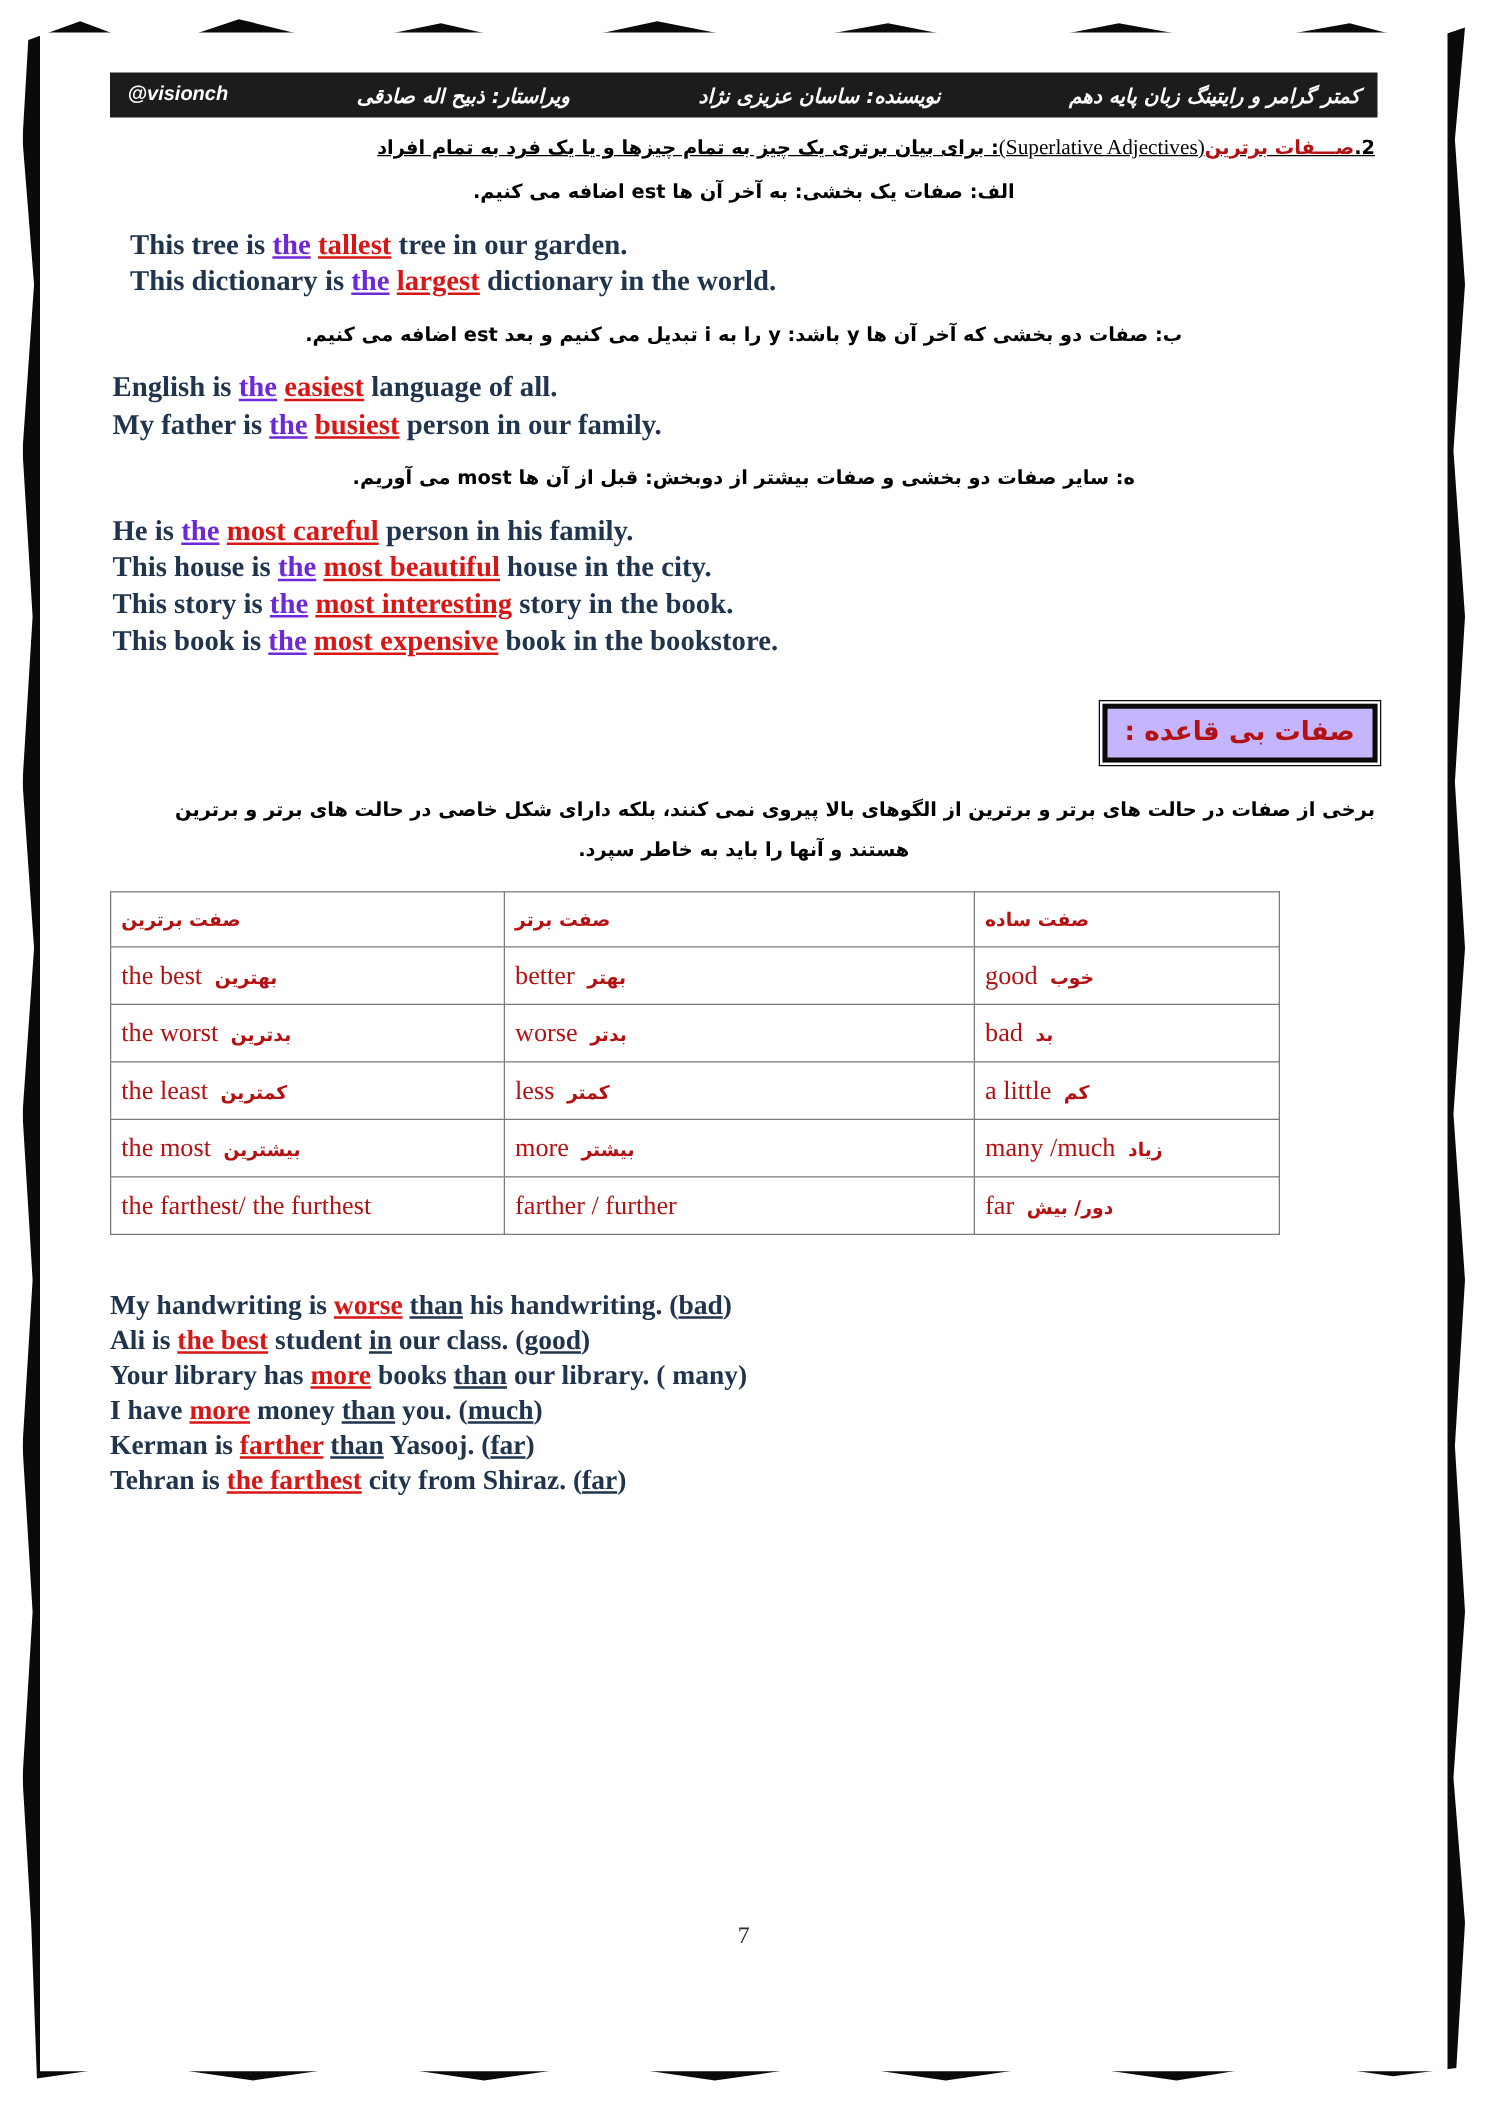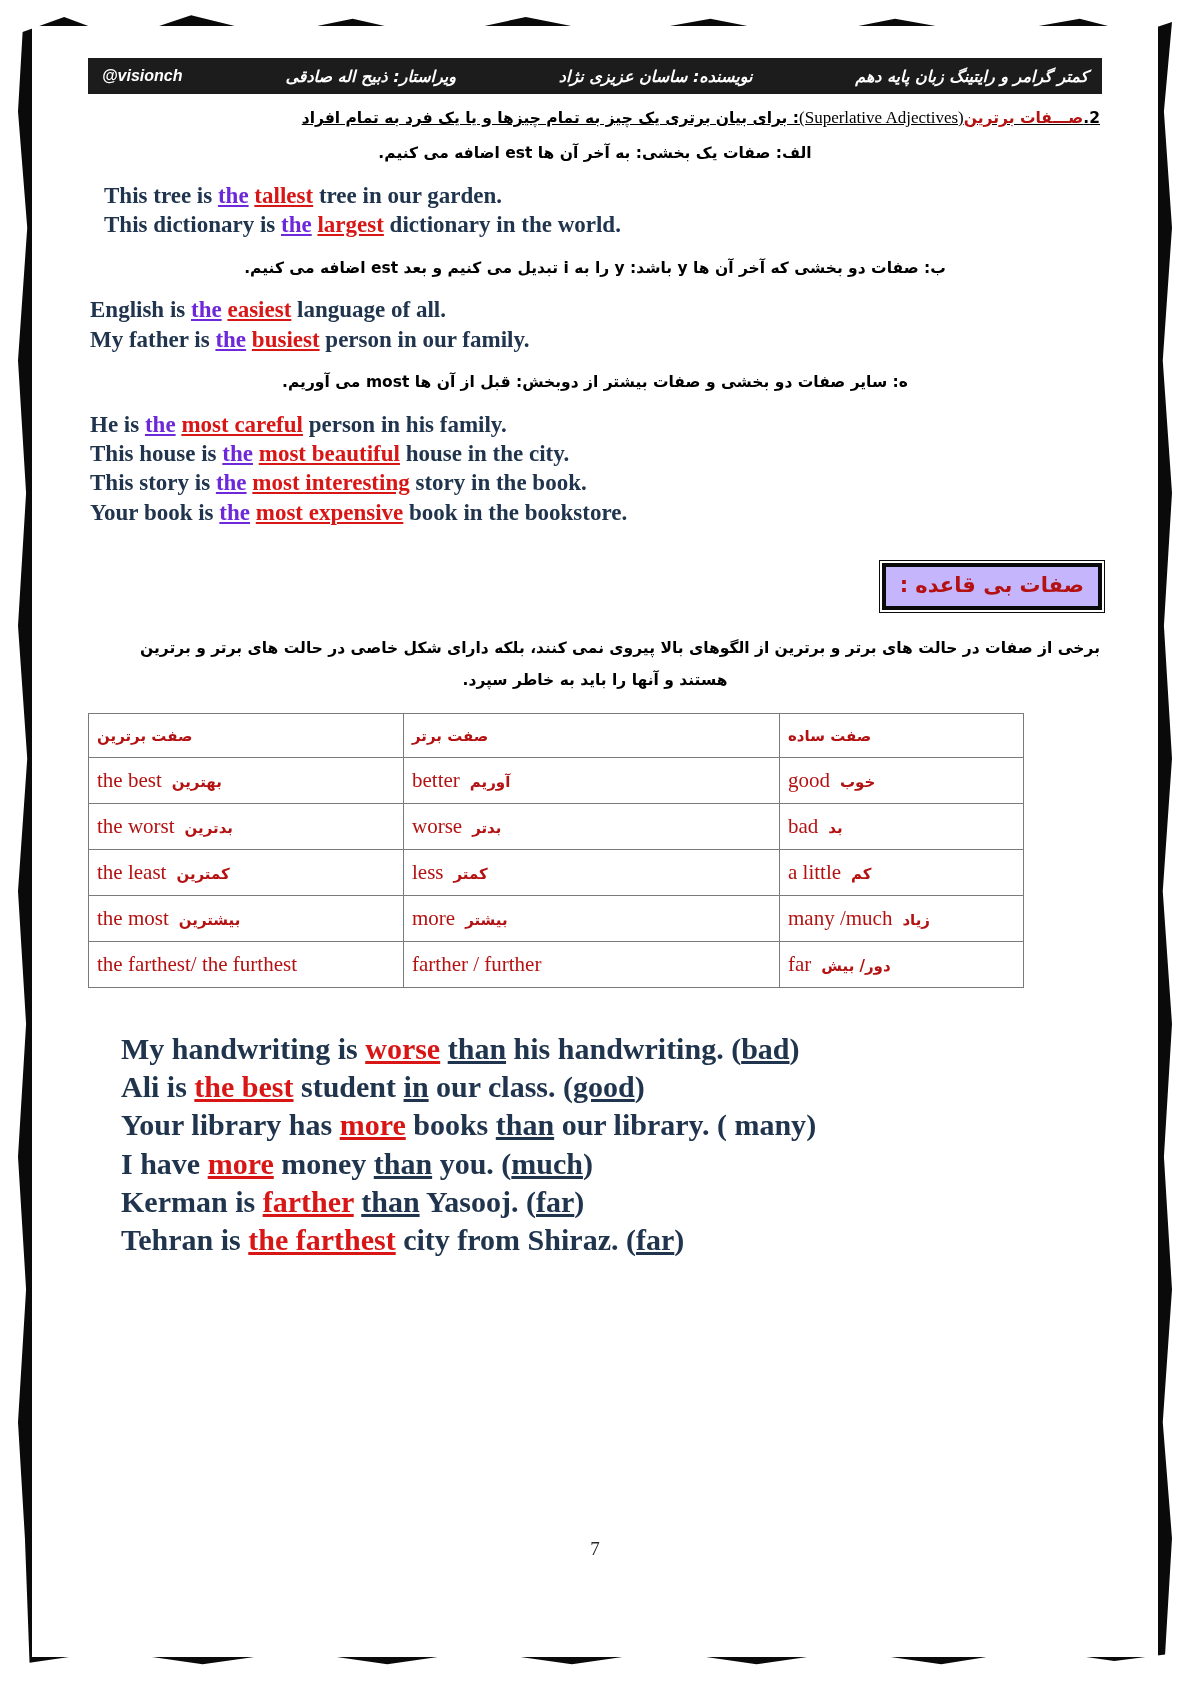--- a/index.html
+++ b/index.html
@@ -201,21 +201,21 @@
     direction: ltr;
     unicode-bidi: isolate;
   }
   .gap { display: inline-block; width: 10px; }
 
   
   .examples {
     margin-top: 42px;
     padding-left: 28px;
   }
-  .examples .en-block { font-size: 30px; line-height: 1.27; padding-left: 0; margin-left: 33px; }
+  .examples .en-block { font-size: 22px; line-height: 1.27; padding-left: 0; }
 
   
   .page-num {
     position: absolute;
     left: 0;
     right: 0;
     bottom: 66px;
     text-align: center;
     font-family: "Liberation Serif", serif;
     font-size: 19px;
@@ -269,21 +269,21 @@
     <div class="en-block" style="padding-top:12px;">
       <span>He is </span><span class="g">the</span><span>&nbsp;</span><span class="r">most careful</span><span> person in his family.</span>
     </div>
     <div class="en-block">
       <span>This house is </span><span class="g">the</span><span>&nbsp;</span><span class="r">most beautiful</span><span> house in the city.</span>
     </div>
     <div class="en-block">
       <span>This story is </span><span class="g">the</span><span>&nbsp;</span><span class="r">most interesting</span><span> story in the book.</span>
     </div>
     <div class="en-block">
-      <span>Your book is </span><span class="g">the</span><span>&nbsp;</span><span class="r">most expensive</span><span> book in the bookstore.</span>
+      <span>This book is </span><span class="g">the</span><span>&nbsp;</span><span class="r">most expensive</span><span> book in the bookstore.</span>
     </div>
 
     <div class="boxed-head-wrap">
       <div class="boxed-head">صفات بی قاعده :</div>
     </div>
 
     <div class="rtl" style="padding-top:24px;">برخی از صفات در حالت های برتر و برترین از الگوهای بالا پیروی نمی کنند، بلکه دارای شکل خاصی در حالت های برتر و برترین</div>
     <div class="rtl center" style="padding-top:2px;">هستند و آنها را باید به خاطر سپرد.</div>
 
     <table class="irr">
@@ -295,21 +295,21 @@
       <thead>
         <tr>
           <th>صفت ساده</th>
           <th>صفت  برتر</th>
           <th>صفت  برترین</th>
         </tr>
       </thead>
       <tbody>
         <tr>
           <td><span class="cell-pair"><span class="fa-w">خوب</span><span class="gap"></span><span class="en-w">good</span></span></td>
-          <td><span class="cell-pair"><span class="fa-w">آوریم</span><span class="gap"></span><span class="en-w">better</span></span></td>
+          <td><span class="cell-pair"><span class="fa-w">بهتر</span><span class="gap"></span><span class="en-w">better</span></span></td>
           <td><span class="cell-pair"><span class="fa-w">بهترین</span><span class="gap"></span><span class="en-w">the best</span></span></td>
         </tr>
         <tr>
           <td><span class="cell-pair"><span class="fa-w">بد</span><span class="gap"></span><span class="en-w">bad</span></span></td>
           <td><span class="cell-pair"><span class="fa-w">بدتر</span><span class="gap"></span><span class="en-w">worse</span></span></td>
           <td><span class="cell-pair"><span class="fa-w">بدترین</span><span class="gap"></span><span class="en-w">the worst</span></span></td>
         </tr>
         <tr>
           <td><span class="cell-pair"><span class="fa-w">کم</span><span class="gap"></span><span class="en-w">a little</span></span></td>
           <td><span class="cell-pair"><span class="fa-w">کمتر</span><span class="gap"></span><span class="en-w">less</span></span></td>

